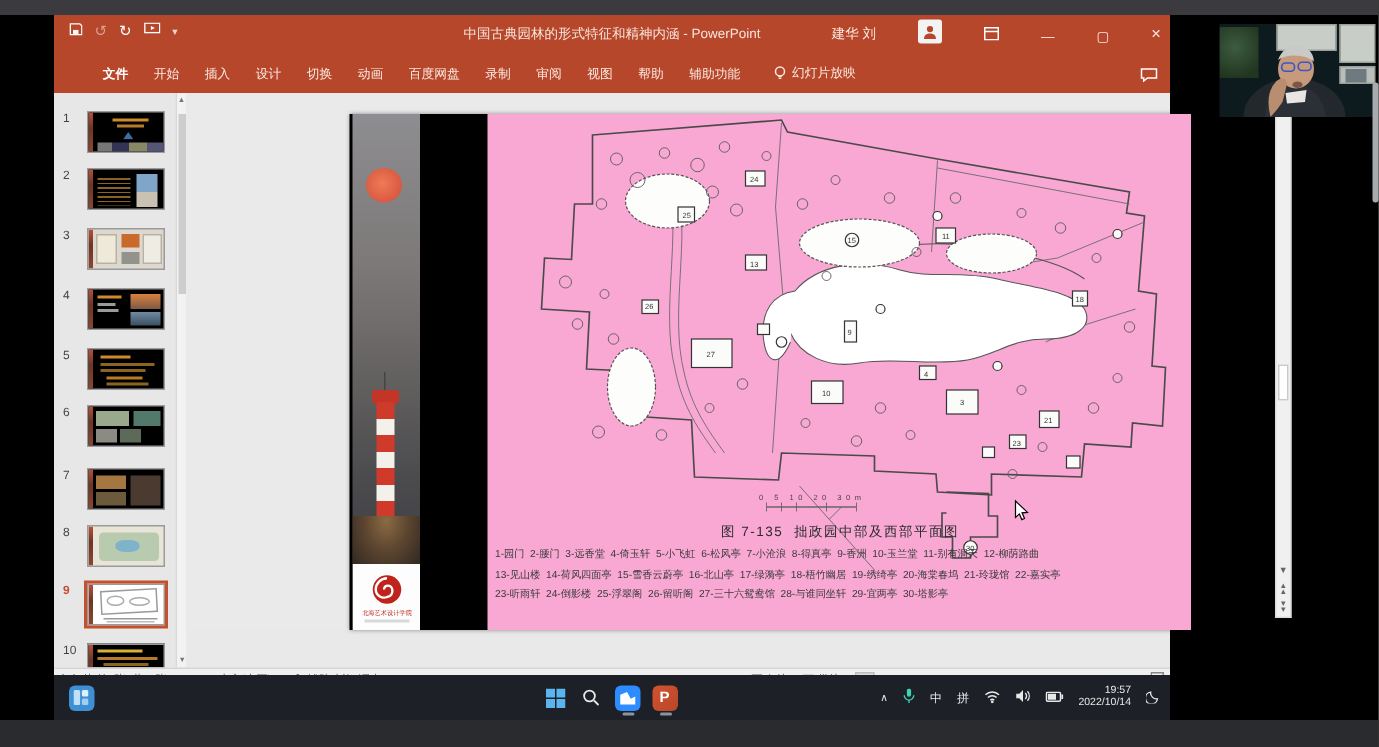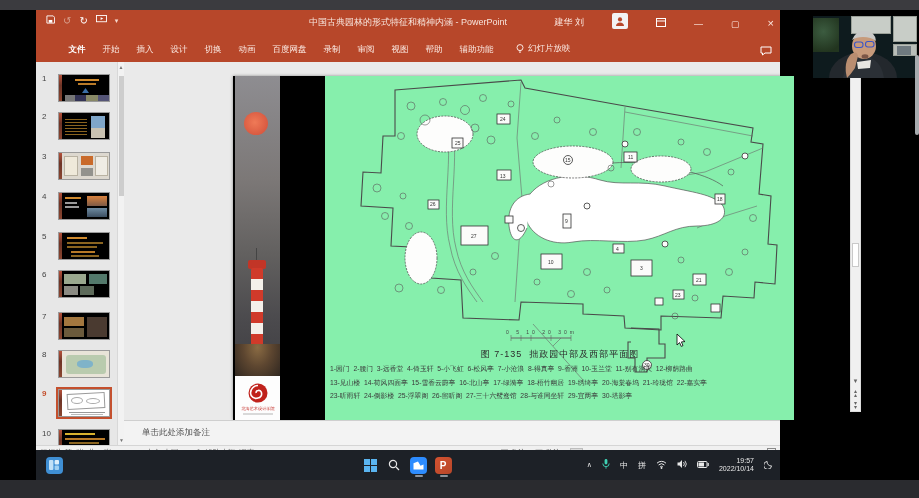--- a/index.html
+++ b/index.html
@@ -39,21 +39,21 @@
   .lh-tower { position:absolute; left:16px; top:192px; width:12px; height:80px;
      background:repeating-linear-gradient(#d03a2a 0 11px, #f4f0ea 11px 22px); border-radius:2px 2px 0 0; }
   .lh-top { position:absolute; left:13px; top:184px; width:18px; height:9px; background:#c23527; border-radius:2px; }
   .lh-mast { position:absolute; left:21px; top:172px; width:1px; height:13px; background:#444; }
   .lh-rocks { position:absolute; left:0; top:268px; width:45px; height:34px;
      background:radial-gradient(ellipse at 50% 10%, #8a6b43 0%, #5d4630 45%, #2e2620 100%); }
   .logo { position:absolute; left:0; top:300px; width:45px; height:44px; background:#fdfdfd;
      display:flex; flex-direction:column; align-items:center; justify-content:center; gap:2px; }
   .logo-text { font-size:4.5px; color:#c0221c; white-space:nowrap; transform:scale(.92); }
   .logo-sub { width:30px; height:2px; background:#d9d9d9; }
-  .planimg { left:92px; top:0; width:469px; height:344px; background:#86efac; overflow:hidden; }
+  .planimg { left:92px; top:0; width:469px; height:344px; background:#f9a8d4; overflow:hidden; }
   .plan-caption { position:absolute; left:100px; top:272px; width:270px; text-align:center;
      font-size:9px; color:#2b2b2b; letter-spacing:1px; white-space:pre; }
   .plan-legend { position:absolute; left:5px; width:462px; font-size:6.8px; color:#3a3a3a; white-space:pre; }
   .plan-scale { position:absolute; left:181px; top:253px; font-size:5px; color:#444; letter-spacing:3px; }
   
   .vscroll { left:726px; top:0; width:11px; height:350px; background:#f0f0f0; border:1px solid #dcdcdc;
      font-size:6px; color:#666; text-align:center; }
   .vthumb { position:absolute; left:1px; top:180px; width:7px; height:24px; background:#fff; border:1px solid #c9c9c9; }
   .vbtn { position:absolute; left:0; width:9px; height:10px; line-height:9px; }
   
@@ -416,23 +416,20 @@
 
     <div class="abs vscroll">
       <div style="margin-top:2px;">▲</div>
       <div class="vthumb"></div>
       <div class="vbtn" style="top:314px;">▼</div>
       <div class="vbtn" style="top:326px;line-height:4px;">▴<br>▴</div>
       <div class="vbtn" style="top:338px;line-height:4px;">▾<br>▾</div>
     </div>
   </div>
 
-  <div class="abs notes">
-    <span>单击此处添加备注</span>
-  </div>
 
   <div class="abs statusbar">
     <div class="sb-left">
       <span>幻灯片 第9张, 共14张</span>
       <span style="font-size:8px;color:#777;">✎</span>
       <span>中文(中国)</span>
       <span style="display:flex;align-items:center;gap:3px;">
         <svg width="7" height="8" viewBox="0 0 7 8">
             <circle cx="3.5" cy="1.3" r="1.1" fill="#777"></circle>
             <path d="M.5 2.8h6M3.5 2.8v2.4M1.8 7.5l1.7-2.3 1.7 2.3" stroke="#777" fill="none" stroke-width=".8"></path>

